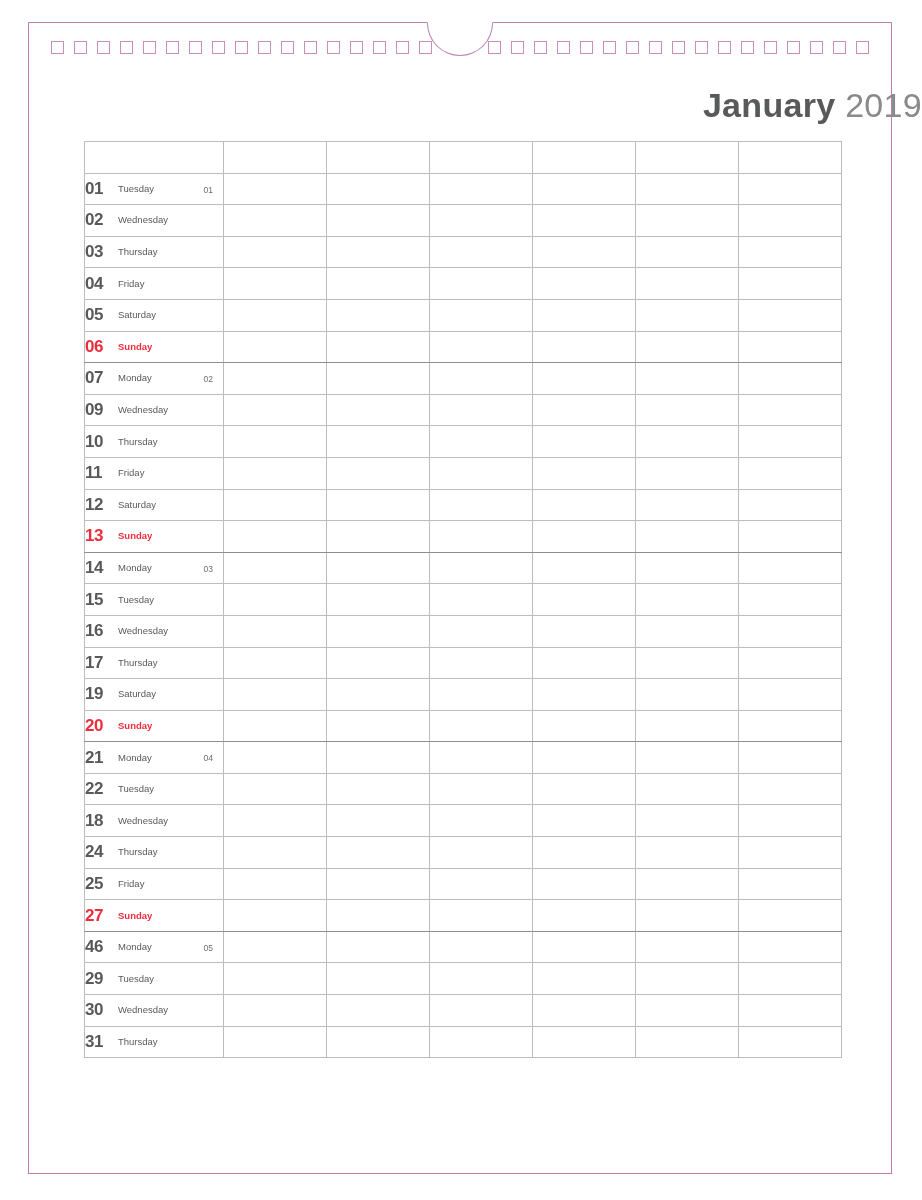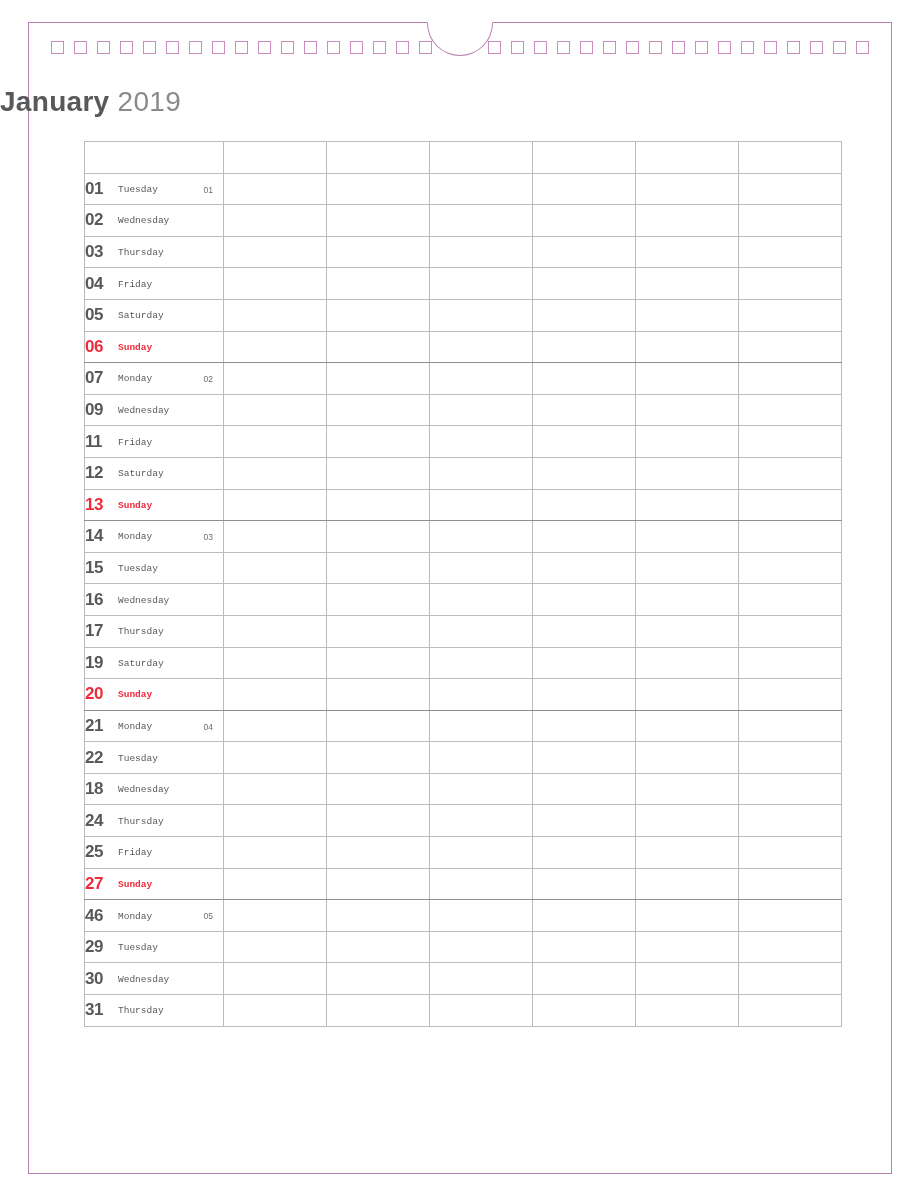--- a/index.html
+++ b/index.html
@@ -87,22 +87,22 @@
     height: 4px;
     background: #ffffff;
   }
 
   
   .title {
     position: absolute;
     left: 0;
     top: 86px;
     width: 922px;
-    text-align: left;
-    font-size: 28px;
+    text-align: right;
+    font-size: 34px;
     letter-spacing: 0.3px;
     color: #808080;
     white-space: nowrap;
   }
   .title .month {
     font-weight: bold;
     color: #58595b;
   }
   .title .year {
     font-weight: normal;
@@ -147,21 +147,20 @@
     letter-spacing: -0.5px;
     display: inline-block;
     min-width: 26px;
   }
   .dayname {
     font-size: 9.5px;
     color: #58595b;
     margin-left: 7px;
     display: inline-block;
     vertical-align: 2px;
-    font-family: Liberation Mono, monospace;
   }
   .weeknum {
     font-size: 8.5px;
     color: #6d6e71;
     position: absolute;
     right: 10px;
     top: 11px;
   }
   tr.sunday .daynum,
   tr.sunday .dayname {
@@ -310,20 +309,29 @@
           <tr>
             <td class="daycell"><span class="daynum">09</span><span class="dayname">Wednesday</span></td>
             <td class="col"></td>
             <td class="col"></td>
             <td class="col"></td>
             <td class="col"></td>
             <td class="col"></td>
             <td class="col"></td>
           </tr>
           <tr>
+            <td class="daycell"><span class="daynum">10</span><span class="dayname">Thursday</span></td>
+            <td class="col"></td>
+            <td class="col"></td>
+            <td class="col"></td>
+            <td class="col"></td>
+            <td class="col"></td>
+            <td class="col"></td>
+          </tr>
+          <tr>
             <td class="daycell"><span class="daynum">11</span><span class="dayname">Friday</span></td>
             <td class="col"></td>
             <td class="col"></td>
             <td class="col"></td>
             <td class="col"></td>
             <td class="col"></td>
             <td class="col"></td>
           </tr>
           <tr>
             <td class="daycell"><span class="daynum">12</span><span class="dayname">Saturday</span></td>

